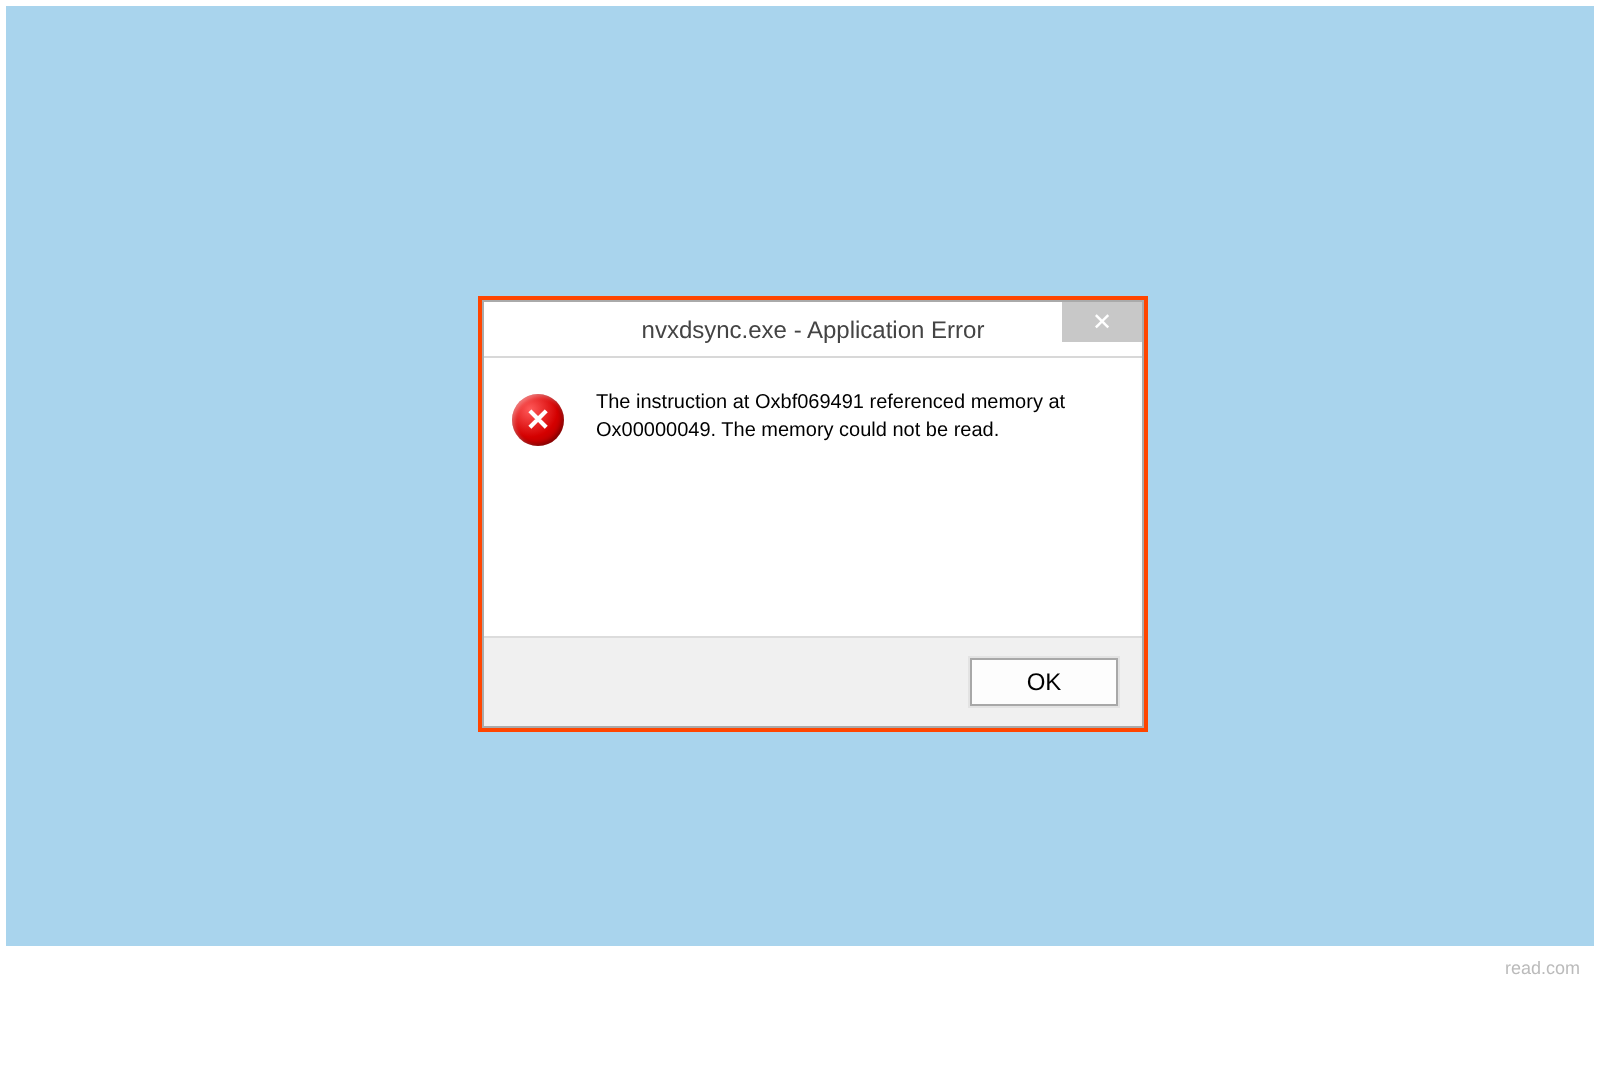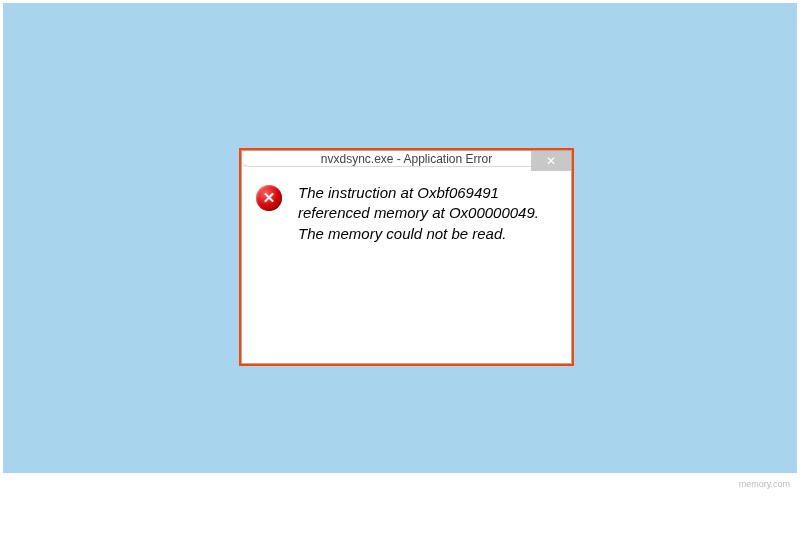--- a/index.html
+++ b/index.html
@@ -33,28 +33,27 @@
     }
     .dialog {
       width: 100%;
       height: 100%;
       background: #f0f0f0;
       display: flex;
       flex-direction: column;
       border: 1px solid #aaa;
     }
     .titlebar {
-      height: 16px;
+      height: 28px;
       background: #ffffff;
       border-bottom: 1px solid #d8d8d8;
       display: flex;
       align-items: center;
       justify-content: center;
       position: relative;
-      border-radius: 12px;
     }
     .titlebar-title {
       font-size: 12px;
       color: #444;
     }
     .close-btn {
       position: absolute;
       right: 0;
       top: 0;
       width: 40px;
@@ -88,24 +87,23 @@
       align-items: center;
       justify-content: center;
       color: #fff;
       font-weight: bold;
       font-size: 15px;
       box-shadow: inset -1px -1px 2px rgba(0,0,0,0.3), inset 1px 1px 2px rgba(255,255,255,0.4);
     }
     .msg {
       flex: 1;
       padding-left: 10px;
-      font-size: 15px;
+      font-size: 10px;
       color: #000;
       line-height: 1.35;
-      font-style: italic;
     }
     .msg-line2 {
       margin-top: 14px;
     }
     .button-row {
       background: #f0f0f0;
       border-top: 1px solid #dcdcdc;
       padding: 10px 12px;
       display: flex;
       justify-content: flex-end;
@@ -149,19 +147,24 @@
 
       <div class="content">
         <div class="icon-wrap">
           <div class="error-circle">✕</div>
         </div>
         <div class="msg">
           <div>The instruction at Oxbf069491 referenced memory at Ox00000049. The memory could not be read.</div>
         </div>
       </div>
 
+      <div class="button-row">
+        <div class="ok-btn">
+          <span>OK</span>
+        </div>
+      </div>
 
     </div>
   </div>
 
 </div>
 
-<div class="watermark">memory.com</div>
+<div class="watermark">read.com</div>
 
 </body></html>

